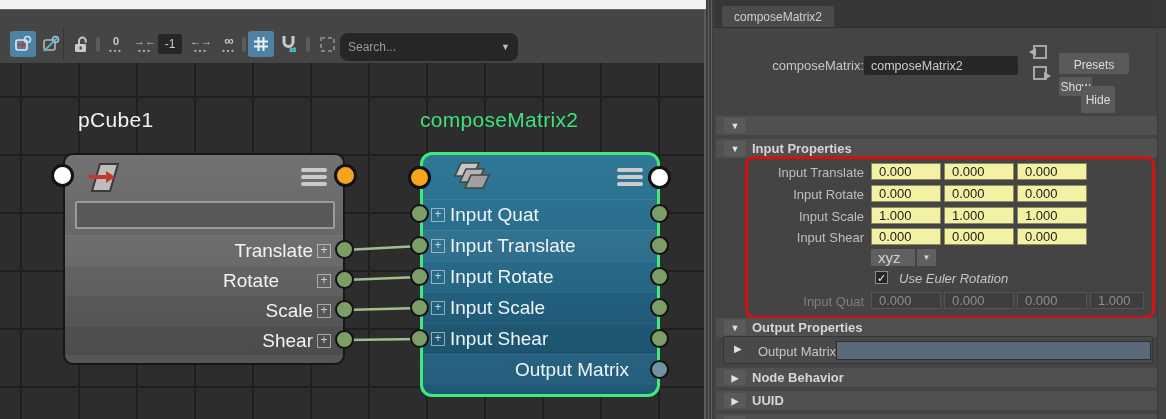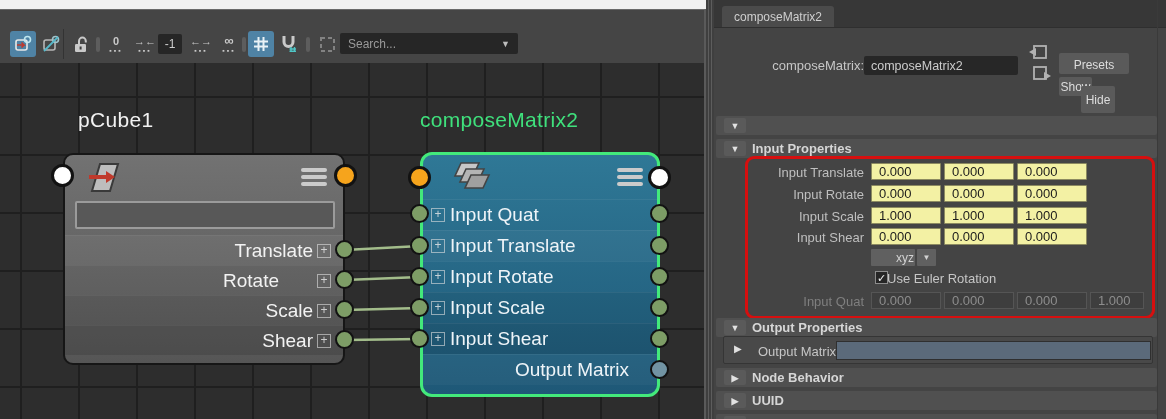--- a/index.html
+++ b/index.html
@@ -17,22 +17,22 @@
         display:flex;align-items:center;justify-content:center;}
   .tbtn.active{background:#4f83a5;}
   .tsep{position:absolute;top:19px;width:1px;height:30px;background:#333333;}
   .tpill{position:absolute;top:27px;width:4px;height:15px;background:#5d5d5d;border-radius:2px;}
   .conn-ico{position:absolute;top:22px;width:26px;height:26px;color:#c9c9c9;
             display:flex;flex-direction:column;align-items:center;justify-content:center;gap:2px;}
   .conn-top{font-size:11px;line-height:10px;font-weight:bold;}
   .conn-dots{font-size:7px;line-height:6px;letter-spacing:2px;}
   .valbox{position:absolute;top:24px;width:24px;height:20px;background:#262626;color:#cccccc;
           font-size:12px;display:flex;align-items:center;justify-content:center;border-radius:2px;}
-  .search{position:absolute;left:340px;top:23px;width:178px;height:21px;background:#262626;
-          border-radius:2px;color:#9a9a9a;font-size:12px;display:flex;align-items:center;
+  .search{position:absolute;left:340px;top:23px;width:178px;height:28px;background:#262626;
+          border-radius:8px;color:#9a9a9a;font-size:12px;display:flex;align-items:center;
           padding:0 8px;box-sizing:border-box;justify-content:space-between;}
   .ne-graph{left:0;top:63px;width:704px;height:356px;border-right:2px solid #5a5a5a;
             background-color:#2d2d2d;
             background-image:linear-gradient(#1f1f1f 2px,transparent 2px),
                              linear-gradient(90deg,#1f1f1f 2px,transparent 2px);
             background-size:58px 58px;background-position:20px 33px;}
   .node-title{position:absolute;font-size:21px;letter-spacing:.3px;}
 
   
   .pcube{position:absolute;left:63px;top:90px;width:282px;height:212px;box-sizing:border-box;
@@ -89,22 +89,22 @@
             border-radius:2px;color:#e2e2e2;font-size:9px;display:flex;align-items:center;
             justify-content:center;}
   .rowlab{position:absolute;left:10px;width:140px;text-align:right;color:#bfbfbf;font-size:13px;}
   .rowlab.dis{color:#7f7f7f;}
   .yf{position:absolute;width:70px;height:17px;background:#f3f1a4;border:1px solid #8c8a60;
       box-sizing:border-box;color:#1b1b1b;font-size:13px;display:flex;align-items:center;
       padding-left:7px;border-radius:1px;}
   .df{position:absolute;width:70px;height:17px;background:#3e3e3e;border:1px solid #555555;
       box-sizing:border-box;color:#8d8d8d;font-size:13px;display:flex;align-items:center;
       padding-left:7px;}
-  .dd{position:absolute;height:17px;background:#606060;color:#d2d2d2;font-size:12px;
-      display:flex;align-items:center;padding-left:25px;box-sizing:border-box;border-radius:1px;}
+  .dd{position:absolute;height:17px;background:#606060;color:#d2d2d2;font-size:15px;
+      display:flex;align-items:center;padding-left:7px;box-sizing:border-box;border-radius:1px;}
   .chk{position:absolute;width:13px;height:13px;background:#262626;border:1px solid #8d8d8d;
        color:#f5f5f5;font-size:11px;line-height:12px;text-align:center;box-sizing:border-box;}
   .redbox{position:absolute;left:31px;top:156px;width:404px;height:157px;border:3px solid #d60f0f;
           border-radius:9px;pointer-events:none;}
   .omframe{position:absolute;left:9px;top:336px;width:430px;height:28px;background:#494949;
            border:1px solid #353535;border-radius:2px;box-sizing:border-box;}
   .omfield{position:absolute;left:122px;top:341px;width:315px;height:19px;background:#5b6a7a;
            border:1px solid #2f2f2f;box-sizing:border-box;}
   .gutterline{position:absolute;left:443px;top:0;width:1px;height:419px;background:#3a3a3a;}
 </style>
@@ -334,21 +334,21 @@
     <div class="yf" style="left:157px;top:228px;">0.000</div>
     <div class="yf" style="left:230px;top:228px;">0.000</div>
     <div class="yf" style="left:303px;top:228px;">0.000</div>
 
     <div class="dd" style="left:157px;top:249px;width:44px;">xyz</div>
     <div class="dd" style="left:203px;top:249px;width:19px;justify-content:center;padding-left:0;font-size:8px;">▼</div>
 
     <div class="chk" style="left:161px;top:271px;">
       <span>✓</span>
     </div>
-    <div class="ae-label" style="left:173px;top:271px;">Use Euler Rotation</div>
+    <div class="ae-label" style="left:185px;top:271px;font-style:italic;">Use Euler Rotation</div>
 
     <div class="rowlab dis" style="top:294px;">Input Quat</div>
     <div class="df" style="left:157px;top:292px;">0.000</div>
     <div class="df" style="left:230px;top:292px;">0.000</div>
     <div class="df" style="left:303px;top:292px;">0.000</div>
     <div class="df" style="left:376px;top:292px;width:54px;">1.000</div>
 
     <div class="redbox"></div>
 
     <div class="secbar" style="top:318px;">

